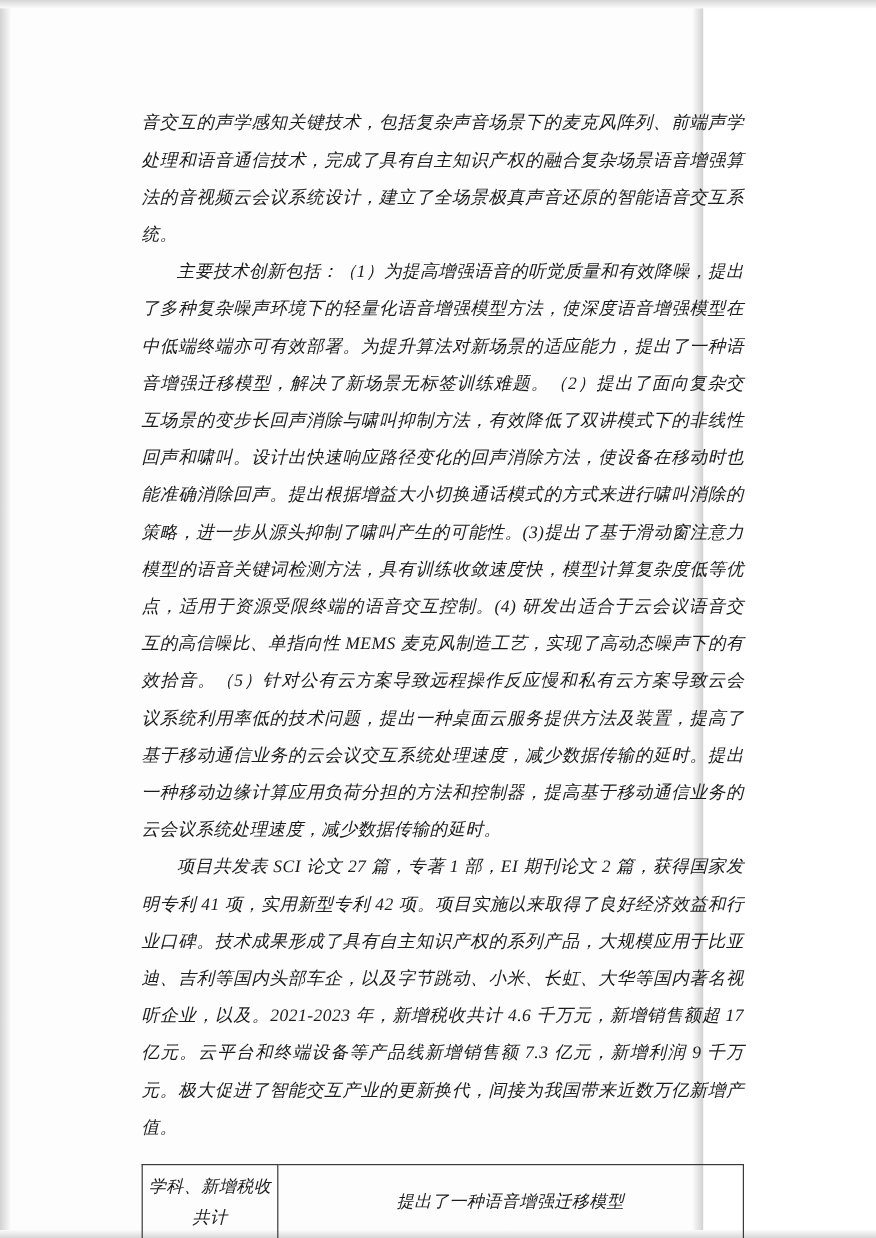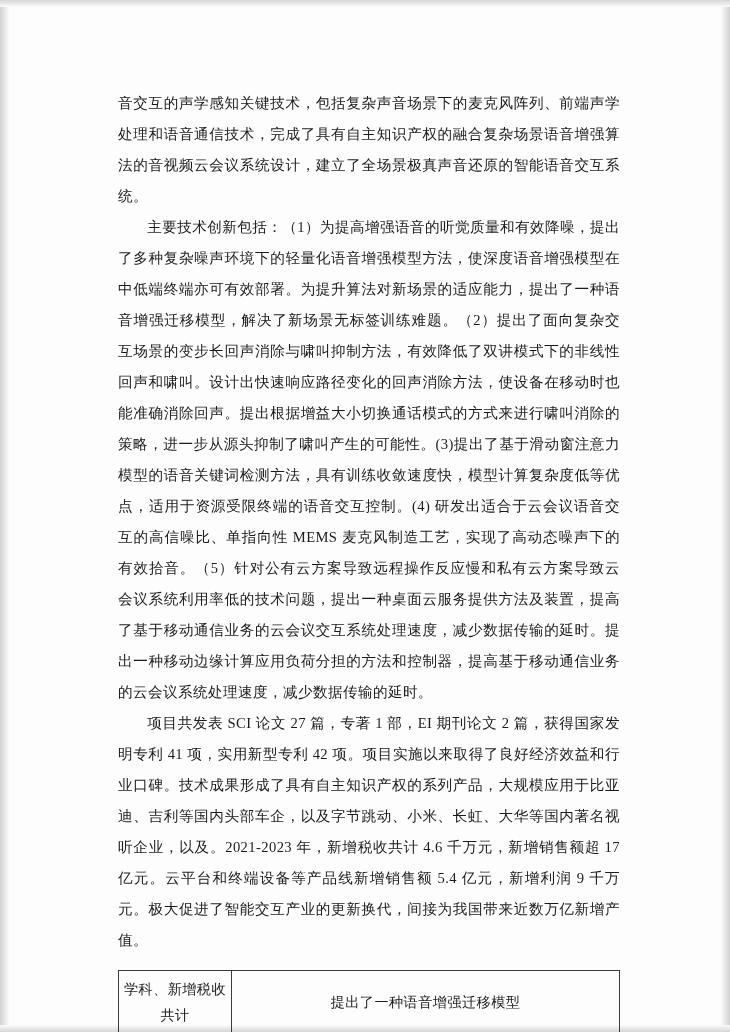--- a/index.html
+++ b/index.html
@@ -12,23 +12,24 @@
     height: 1032px;
     font-family: "Liberation Serif", "DejaVu Serif", serif;
     color: #000000;
     position: relative;
     overflow: hidden;
   }
   #page {
     position: absolute;
     left: 0;
     top: 0;
-    width: 730px;
+    width: 586px;
     height: 1032px;
     background: #fdfdfd;
+    font-style: italic;
   }
   .page-inner {
     position: absolute;
     left: 118px;
     top: 88px;
     width: 502px;
   }
   .para {
     font-size: 14.6px;
     line-height: 31px;
@@ -86,21 +87,21 @@
 
 <div id="page">
   <div class="edge edge-left"></div>
   <div class="edge edge-right"></div>
   <div class="edge edge-top"></div>
   <div class="edge edge-bottom"></div>
 
   <div class="page-inner">
     <p class="para">音交互的声学感知关键技术，包括复杂声音场景下的麦克风阵列、前端声学处理和语音通信技术，完成了具有自主知识产权的融合复杂场景语音增强算法的音视频云会议系统设计，建立了全场景极真声音还原的智能语音交互系统。</p>
     <p class="para indent">主要技术创新包括：（1）为提高增强语音的听觉质量和有效降噪，提出了多种复杂噪声环境下的轻量化语音增强模型方法，使深度语音增强模型在中低端终端亦可有效部署。为提升算法对新场景的适应能力，提出了一种语音增强迁移模型，解决了新场景无标签训练难题。（2）提出了面向复杂交互场景的变步长回声消除与啸叫抑制方法，有效降低了双讲模式下的非线性回声和啸叫。设计出快速响应路径变化的回声消除方法，使设备在移动时也能准确消除回声。提出根据增益大小切换通话模式的方式来进行啸叫消除的策略，进一步从源头抑制了啸叫产生的可能性。(3)提出了基于滑动窗注意力模型的语音关键词检测方法，具有训练收敛速度快，模型计算复杂度低等优点，适用于资源受限终端的语音交互控制。(4) 研发出适合于云会议语音交互的高信噪比、单指向性 MEMS 麦克风制造工艺，实现了高动态噪声下的有效拾音。（5）针对公有云方案导致远程操作反应慢和私有云方案导致云会议系统利用率低的技术问题，提出一种桌面云服务提供方法及装置，提高了基于移动通信业务的云会议交互系统处理速度，减少数据传输的延时。提出一种移动边缘计算应用负荷分担的方法和控制器，提高基于移动通信业务的云会议系统处理速度，减少数据传输的延时。</p>
-    <p class="para indent">项目共发表 SCI 论文 27 篇，专著 1 部，EI 期刊论文 2 篇，获得国家发明专利 41 项，实用新型专利 42 项。项目实施以来取得了良好经济效益和行业口碑。技术成果形成了具有自主知识产权的系列产品，大规模应用于比亚迪、吉利等国内头部车企，以及字节跳动、小米、长虹、大华等国内著名视听企业，以及。2021-2023 年，新增税收共计 4.6 千万元，新增销售额超 17 亿元。云平台和终端设备等产品线新增销售额 5.4 亿元，新增利润 9 千万元。极大促进了智能交互产业的更新换代，间接为我国带来近数万亿新增产值。</p>
+    <p class="para indent">项目共发表 SCI 论文 27 篇，专著 1 部，EI 期刊论文 2 篇，获得国家发明专利 41 项，实用新型专利 42 项。项目实施以来取得了良好经济效益和行业口碑。技术成果形成了具有自主知识产权的系列产品，大规模应用于比亚迪、吉利等国内头部车企，以及字节跳动、小米、长虹、大华等国内著名视听企业，以及。2021-2023 年，新增税收共计 4.6 千万元，新增销售额超 17 亿元。云平台和终端设备等产品线新增销售额 7.3 亿元，新增利润 9 千万元。极大促进了智能交互产业的更新换代，间接为我国带来近数万亿新增产值。</p>
 
     <table class="doc-table">
       <tbody>
         <tr>
           <td class="label-cell">学科、新增税收共计</td>
           <td>提出了一种语音增强迁移模型</td>
         </tr>
 
       </tbody>
     </table>

